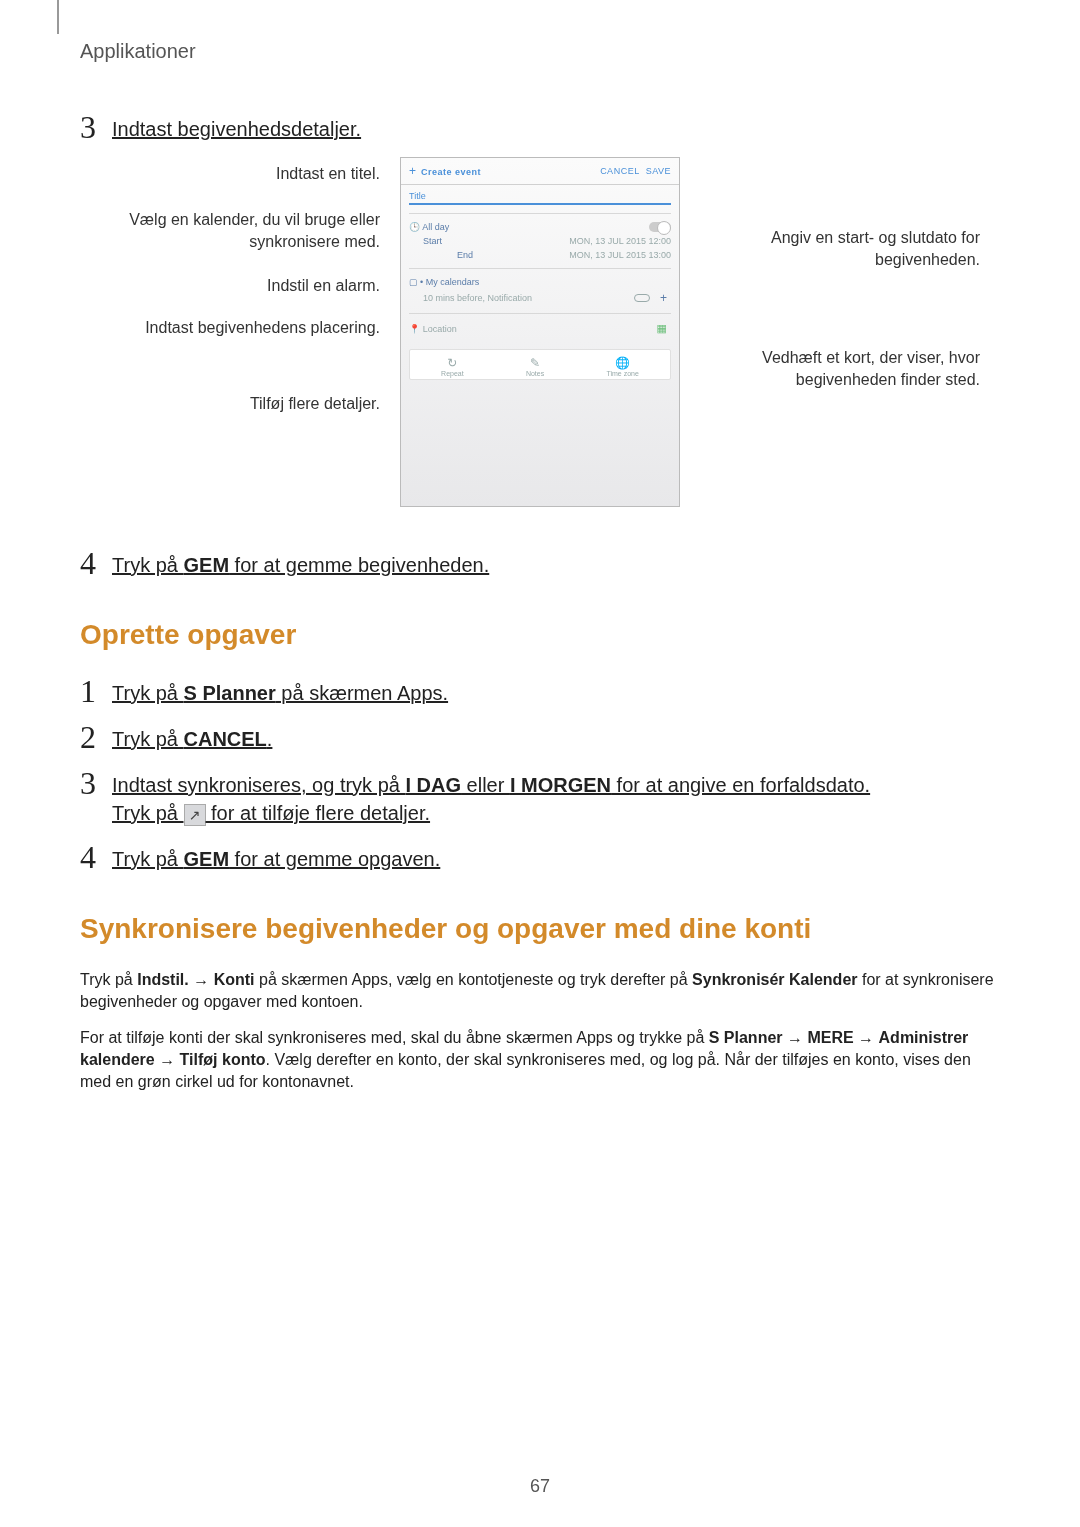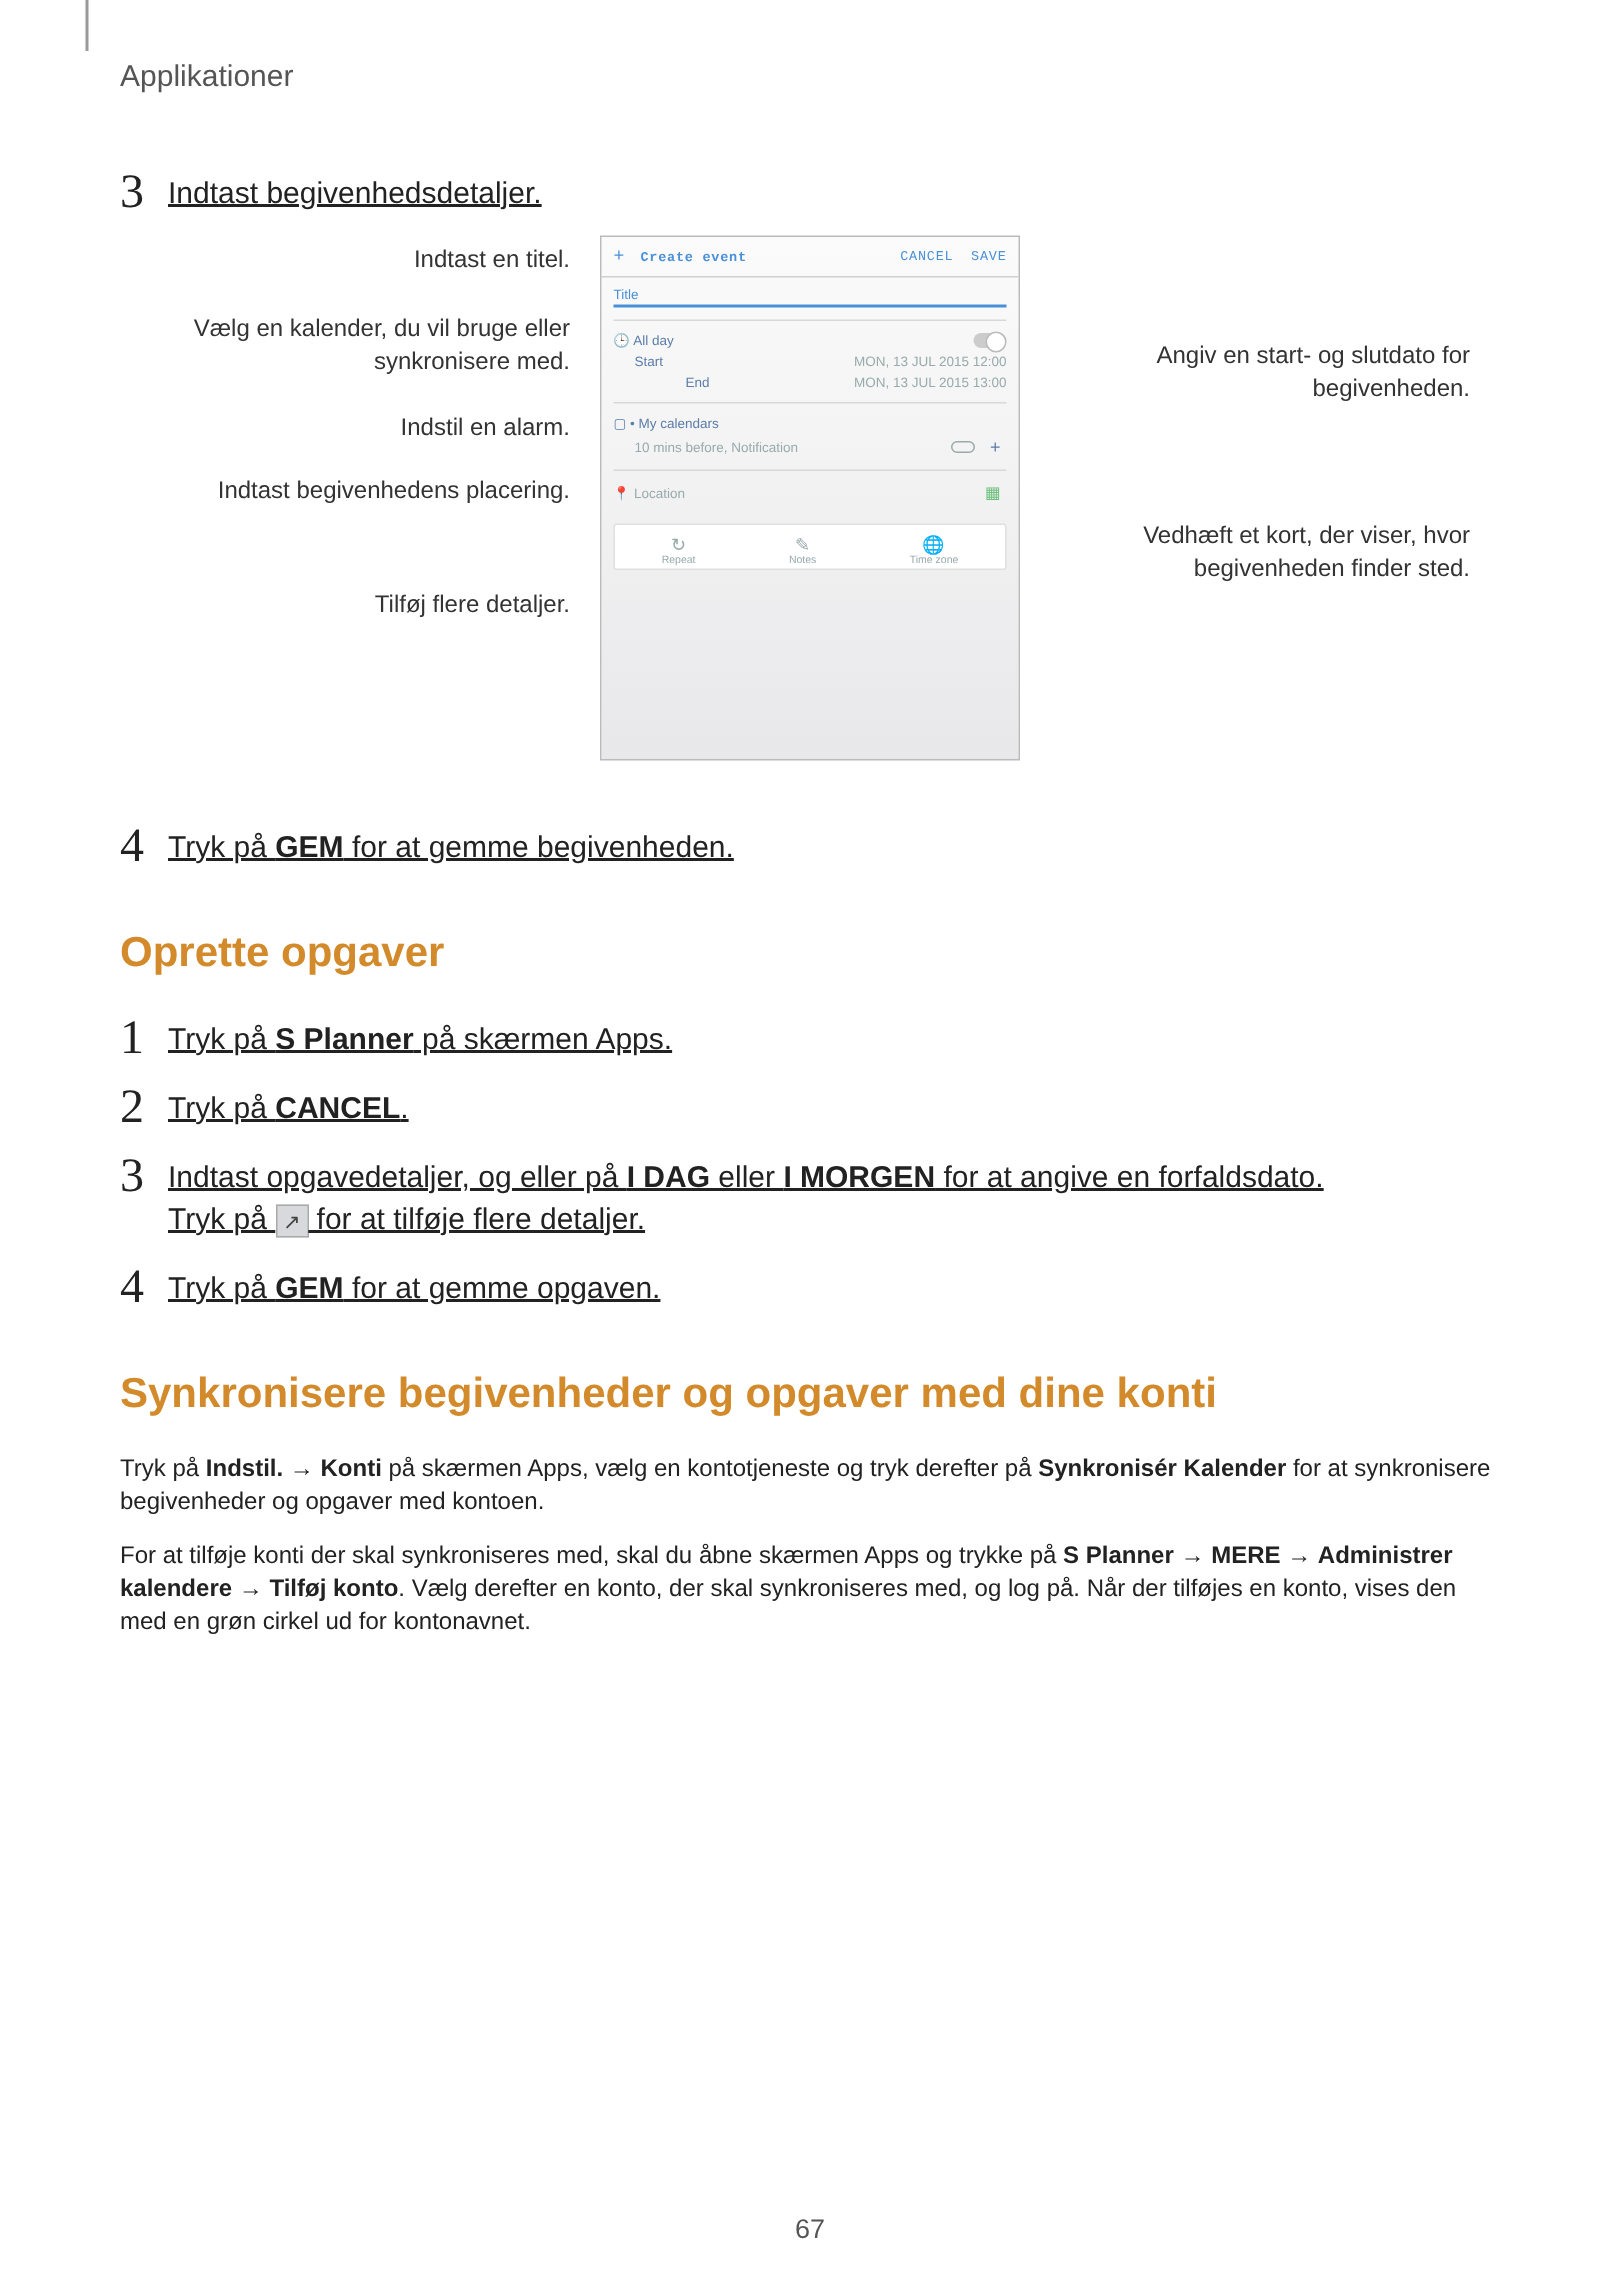--- a/index.html
+++ b/index.html
@@ -62,21 +62,21 @@
   .co { position: absolute; width: 260px; text-align: right; }
   .mock {
     width: 280px;
     height: 350px;
     background: linear-gradient(#fbfbfb,#e8e8ea);
     border: 1px solid #bbb;
     position: relative;
     font-size: 9px;
     color: #5b7da9;
   }
-  .mock .hdr { display:flex; justify-content:space-between; align-items:center; padding:6px 8px; border-bottom:1px solid #d0d0d0;font-family:Liberation Mono, monospace; }
+  .mock .hdr { display:flex; justify-content:space-between; align-items:center; padding:6px 8px; border-bottom:1px solid #d0d0d0; }
   .mock .hdr .plus { color:#4a90d9; font-size:12px; }
   .mock .hdr .ttl { color:#4a90d9; font-weight:bold; letter-spacing:0.5px; }
   .mock .hdr .right { color:#4a90d9; letter-spacing:0.5px; }
   .mock .titlefield { margin:4px 8px 8px 8px; padding:2px 0; color:#4a90d9; border-bottom:2px solid #4a90d9; font-size:9px; }
   .mock .section { margin:0 8px; padding:6px 0; border-top:1px solid #d8d8d8; }
   .mock .row { display:flex; justify-content:space-between; align-items:center; padding:2px 0; }
   .mock .gray { color:#9aa; }
   .mock .toggle { width:22px; height:10px; border-radius:5px; background:#ccc; position:relative; }
   .mock .toggle::after { content:''; position:absolute; right:0; top:-1px; width:12px; height:12px; border-radius:50%; background:#fff; border:1px solid #bbb; }
   .mock .pill { width:16px; height:8px; border:1px solid #9aa; border-radius:4px; display:inline-block; }
@@ -205,21 +205,21 @@
   </div>
   <div class="step">
     <div class="step-num">2</div>
     <div class="step-text">
       <span>Tryk på </span><span class="b">CANCEL</span><span>.</span>
     </div>
   </div>
   <div class="step">
     <div class="step-num">3</div>
     <div class="step-text">
-      <span>Indtast opgavedetaljer, og eller på </span><span class="b">I DAG</span><span> eller </span><span class="b">I MORGEN</span><span> for at angive en forfaldsdato.</span><br>
+      <span>Indtast synkroniseres, og tryk på </span><span class="b">I DAG</span><span> eller </span><span class="b">I MORGEN</span><span> for at angive en forfaldsdato.</span><br>
       <span>Tryk på </span><span class="inline-icon">↗</span><span> for at tilføje flere detaljer.</span>
     </div>
   </div>
   <div class="step">
     <div class="step-num">4</div>
     <div class="step-text">
       <span>Tryk på </span><span class="b">GEM</span><span> for at gemme opgaven.</span>
     </div>
   </div>
 </div>

